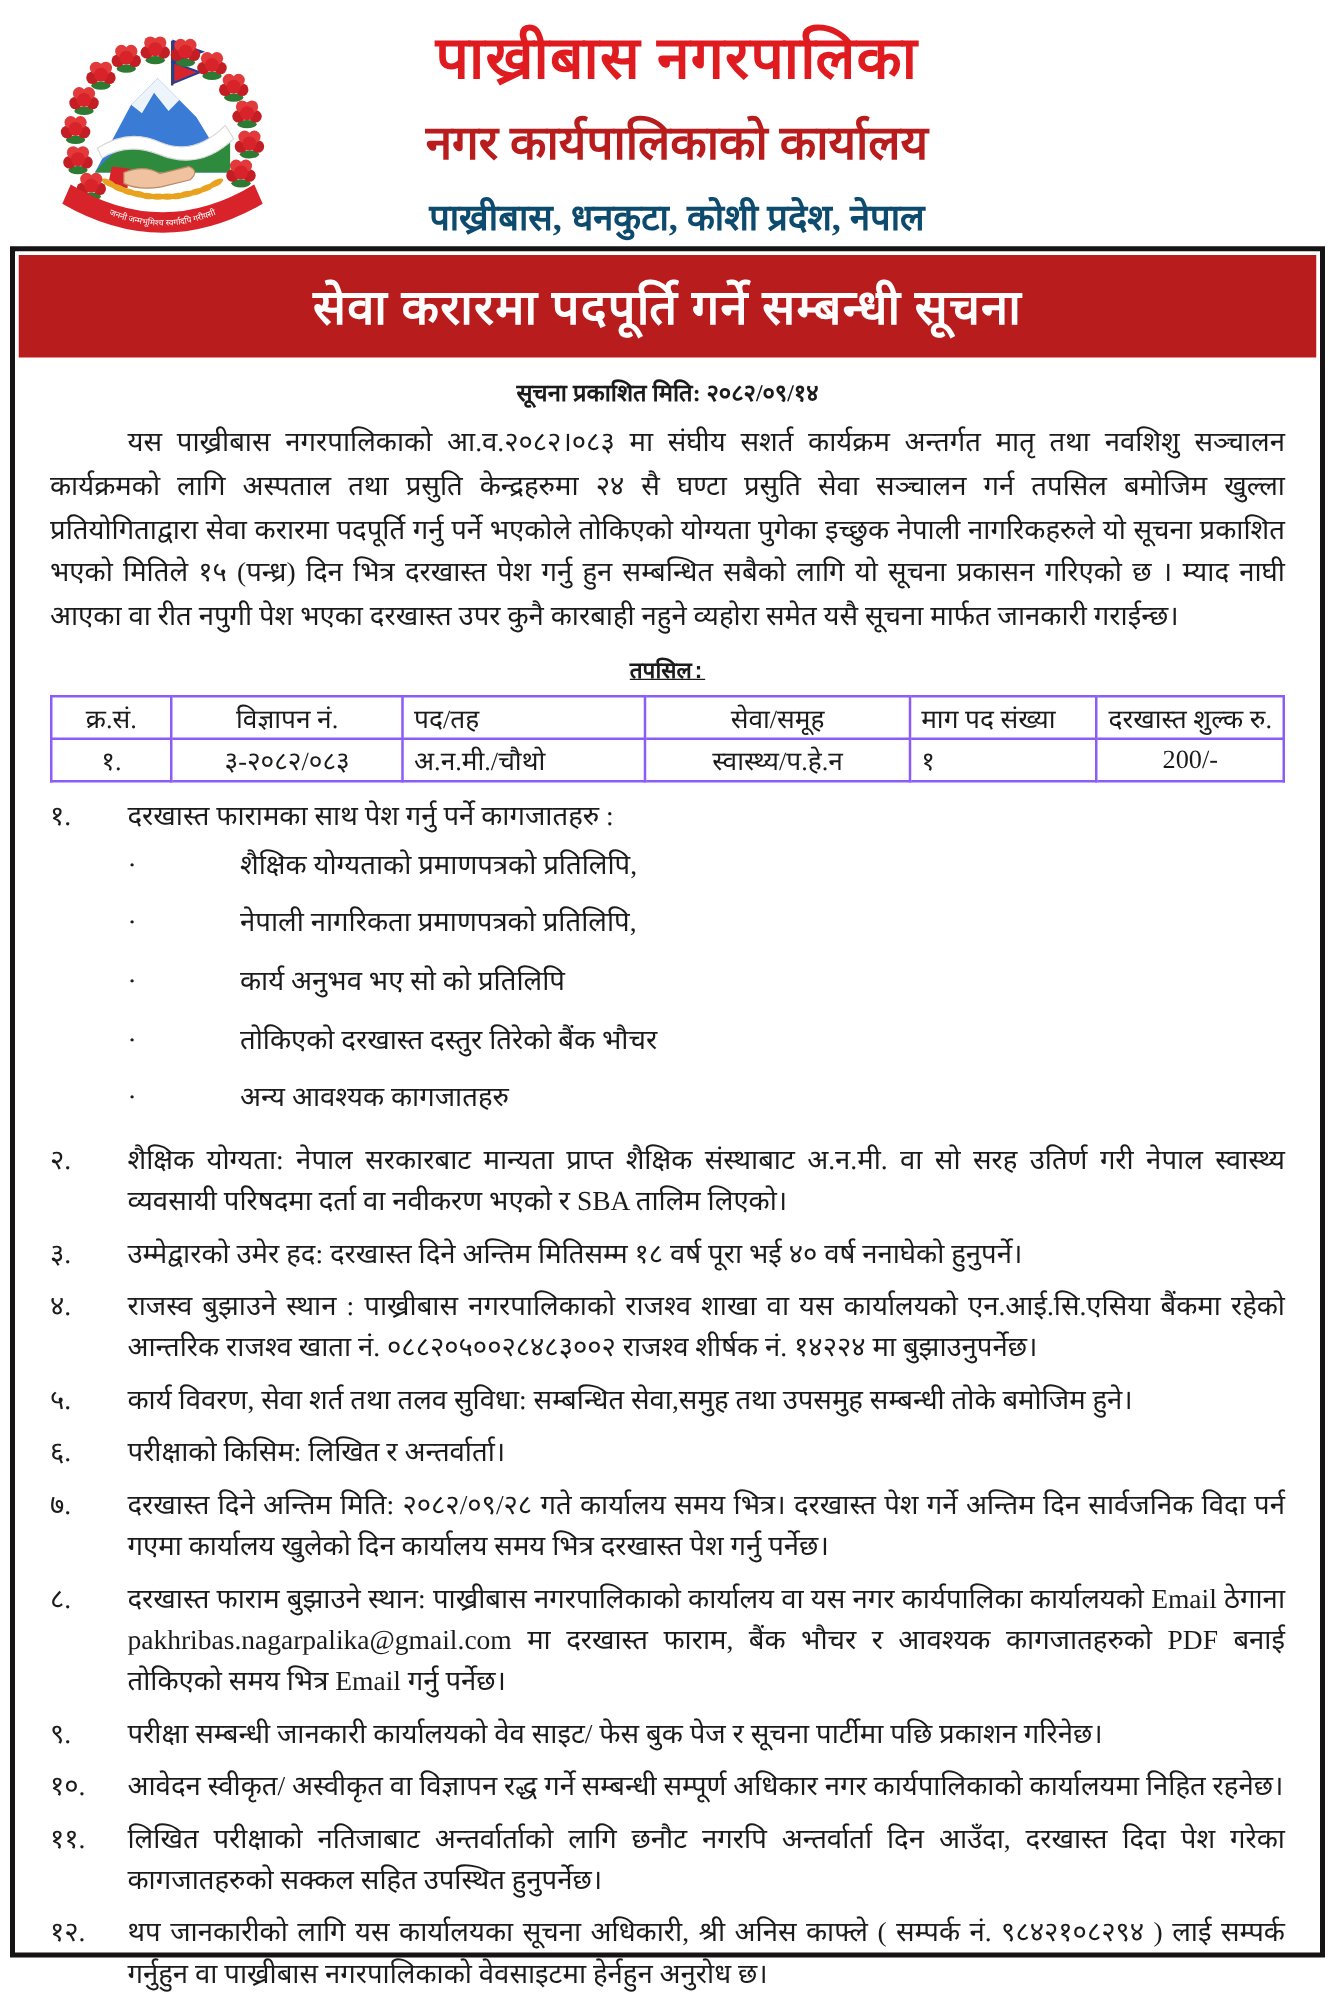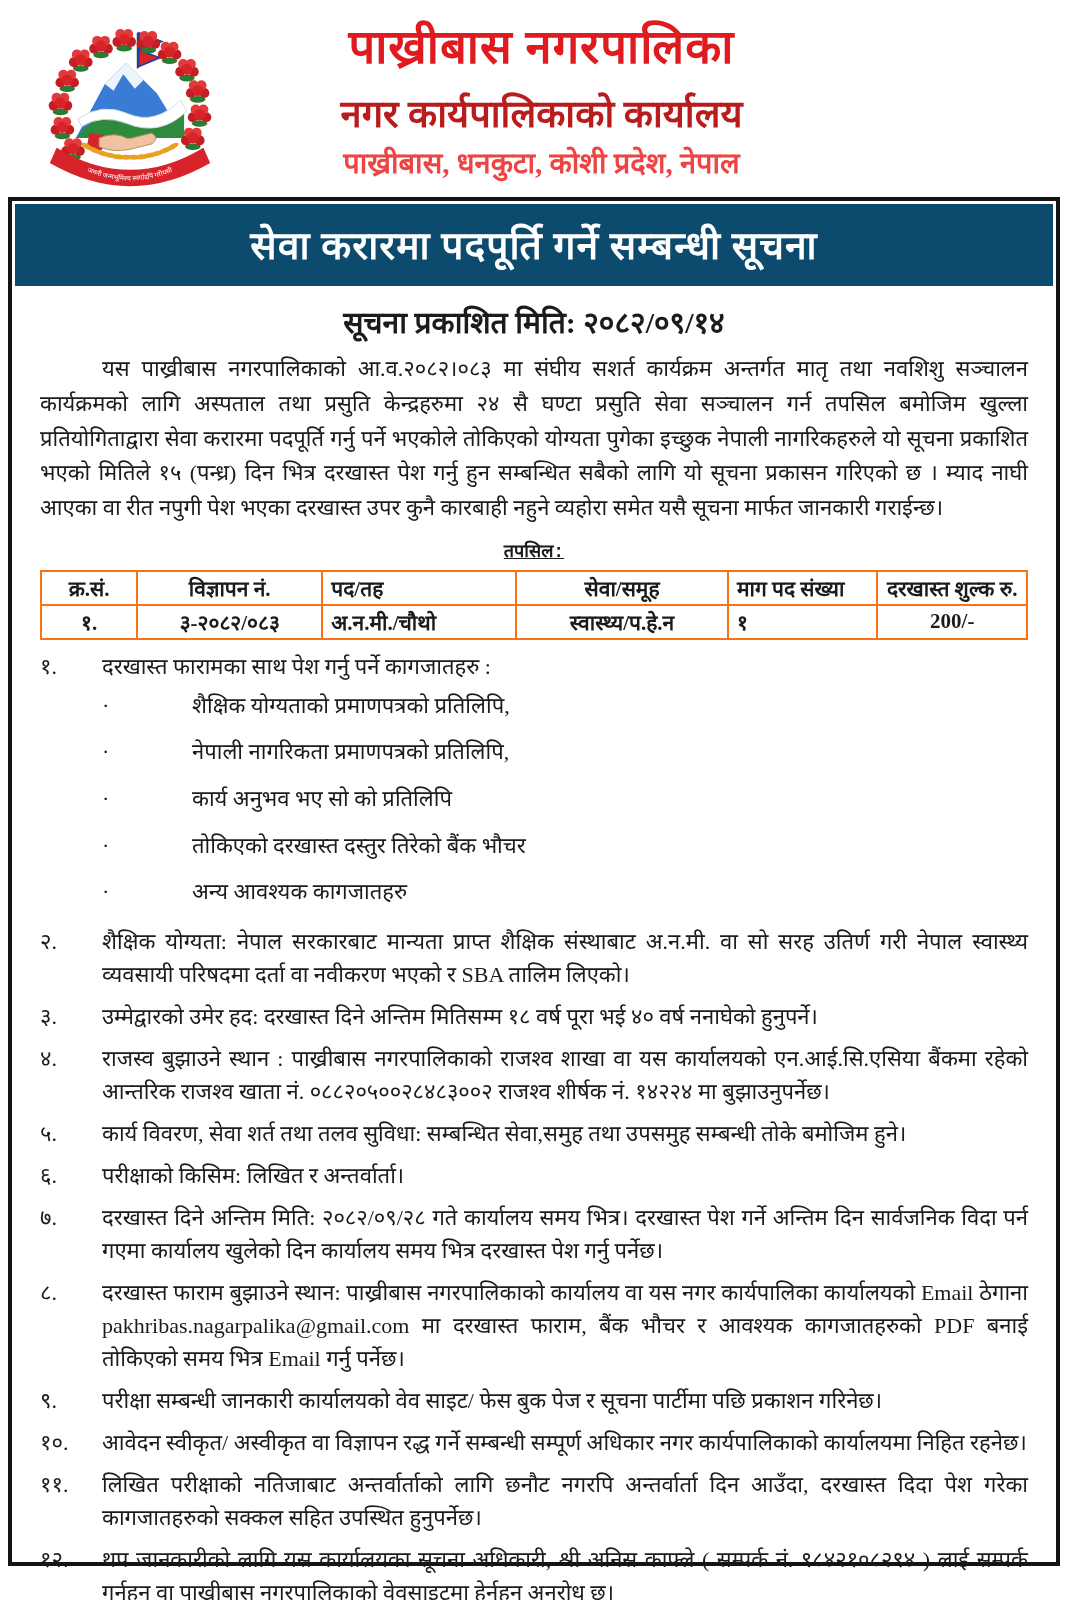--- a/index.html
+++ b/index.html
@@ -8,41 +8,41 @@
     background:#ffffff; overflow:hidden; box-sizing:border-box;
     font-family:"Liberation Serif","DejaVu Serif",serif; color:#1b1b1b;
   }
 
   
   .header { position:absolute; top:0; left:0; right:0; height:197px; }
   .emblem { position:absolute; left:42px; top:24px; width:176px; height:170px; }
   .titles { text-align:center; padding-top:22px;padding-left:15px; }
   .title-1 { color:#e01b20; font-size:47px; font-weight:bold; line-height:1.08; letter-spacing:1px; }
   .title-2 { color:#b91c1c; font-size:38px; font-weight:bold; margin-top:13px; }
-  .title-3 { color:#ef4444; font-size:29px; font-weight:bold; margin-top:4px; }
+  .title-3 { color:#0c4a6e; font-size:29px; font-weight:bold; margin-top:15px; }
 
   
   .frame {
     position:absolute; top:197px; left:8px; width:1052px; bottom:34px;
     border:4px solid #17exceed; border:4px solid #171314; box-sizing:border-box; background:#fff;
   }
   .banner {
-    margin:3px; background:#0c4a6e; color:#ffffff; text-align:center;
+    margin:3px; background:#b91c1c; color:#ffffff; text-align:center;
     font-weight:bold; font-size:39px; padding:13px 0 16px; letter-spacing:1px;
   }
   .content { padding:6px 28px 0 28px; }
 
-  .date-line { text-align:center; font-weight:bold; font-size:30px; margin:6px 0 10px; }
+  .date-line { text-align:center; font-weight:bold; font-size:19px; margin:6px 0 10px; }
 
   .intro { font-size:22px; line-height:1.58; text-align:justify; text-indent:62px; margin:0; }
 
   .tapsil { text-align:center; font-size:18px; font-weight:bold; text-decoration:underline; margin:12px 0 8px;font-family:Liberation Mono, monospace; }
 
   table.notice-table { width:100%; border-collapse:collapse; font-size:21px; table-layout:fixed; }
-  .notice-table th, .notice-table td { border:2px solid #f97316; padding:2px 8px; font-weight:bold; }
+  .notice-table th, .notice-table td { border:2px solid #8b5cf6; padding:2px 8px; font-weight:normal; }
   .col-sn    { width:9%;  text-align:center; }
   .col-advno { width:19%; text-align:center; }
   .col-post  { width:20%; text-align:left; }
   .col-group { width:22%; text-align:center; }
   .col-count { width:15%; text-align:left; }
   .col-fee   { width:15%; text-align:center; }
 
   .items { margin-top:10px; }
   .item { display:flex; font-size:22px; line-height:1.5; margin-bottom:9px; }
   .item-num { flex:0 0 62px; }

